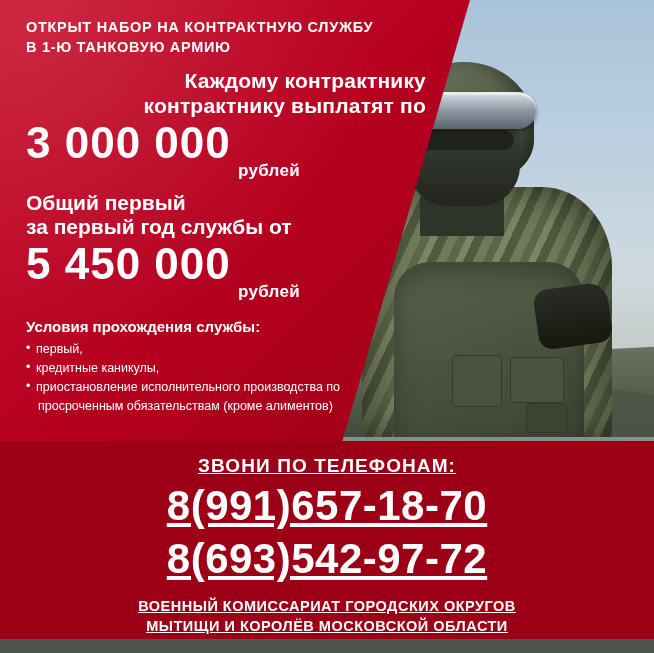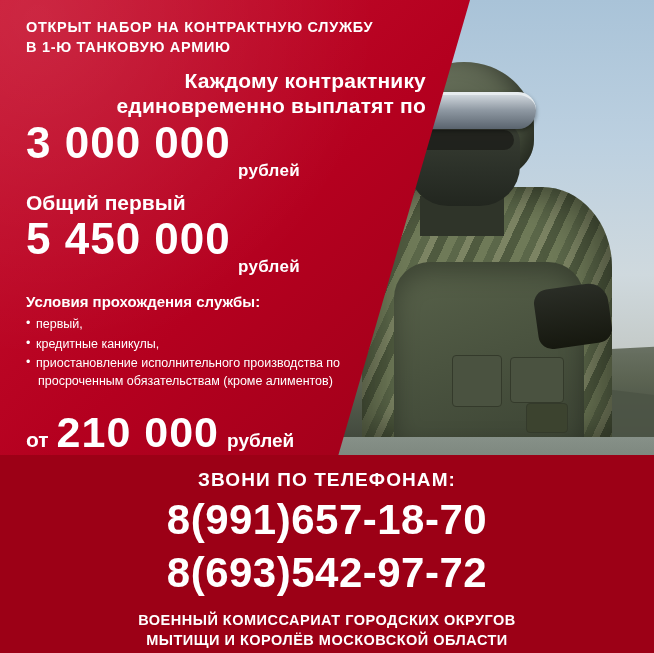--- a/index.html
+++ b/index.html
@@ -312,25 +312,26 @@
   .monthly {
     font-size: 17px;
     font-weight: bold;
     margin-top: 4px;
     letter-spacing: .2px;
   }
 
   
   .footer {
     position: absolute;
-    left: 0; right: 0; bottom: 0;
+    left: 0; right: 0; bottom: 14px;
     height: 198px;
     background: #9c0016;
     color: #fff;
     text-align: center;
+    text-decoration: underline;
   }
   .footer-sep {
     position: absolute;
     left: 0; right: 0; top: 0;
     height: 4px;
     background: #ffffff;
     opacity: .0;
   }
   .call-title {
     font-size: 19px;
@@ -386,29 +387,30 @@
   <div class="content">
 
     <div class="kicker">
       <div>ОТКРЫТ НАБОР НА КОНТРАКТНУЮ СЛУЖБУ</div>
       <div>В 1-Ю ТАНКОВУЮ АРМИЮ</div>
     </div>
 
     <div>
       <div class="lead">
         <div>Каждому контрактнику</div>
-        <div>единовременно выплатят по</div>
+        <div>контрактнику выплатят по</div>
       </div>
       <div class="bignum">3 000 000</div>
       <div class="rub">рублей</div>
     </div>
 
     <div>
       <div class="lead2">
         <div>Общий первый</div>
+        <div>за первый год службы от</div>
       </div>
       <div class="bignum">5 450 000</div>
       <div class="rub">рублей</div>
     </div>
 
     <div class="terms-title">Условия прохождения службы:</div>
     <ul class="terms">
       <li>первый,</li>
       <li>кредитные каникулы,</li>
       <li>

